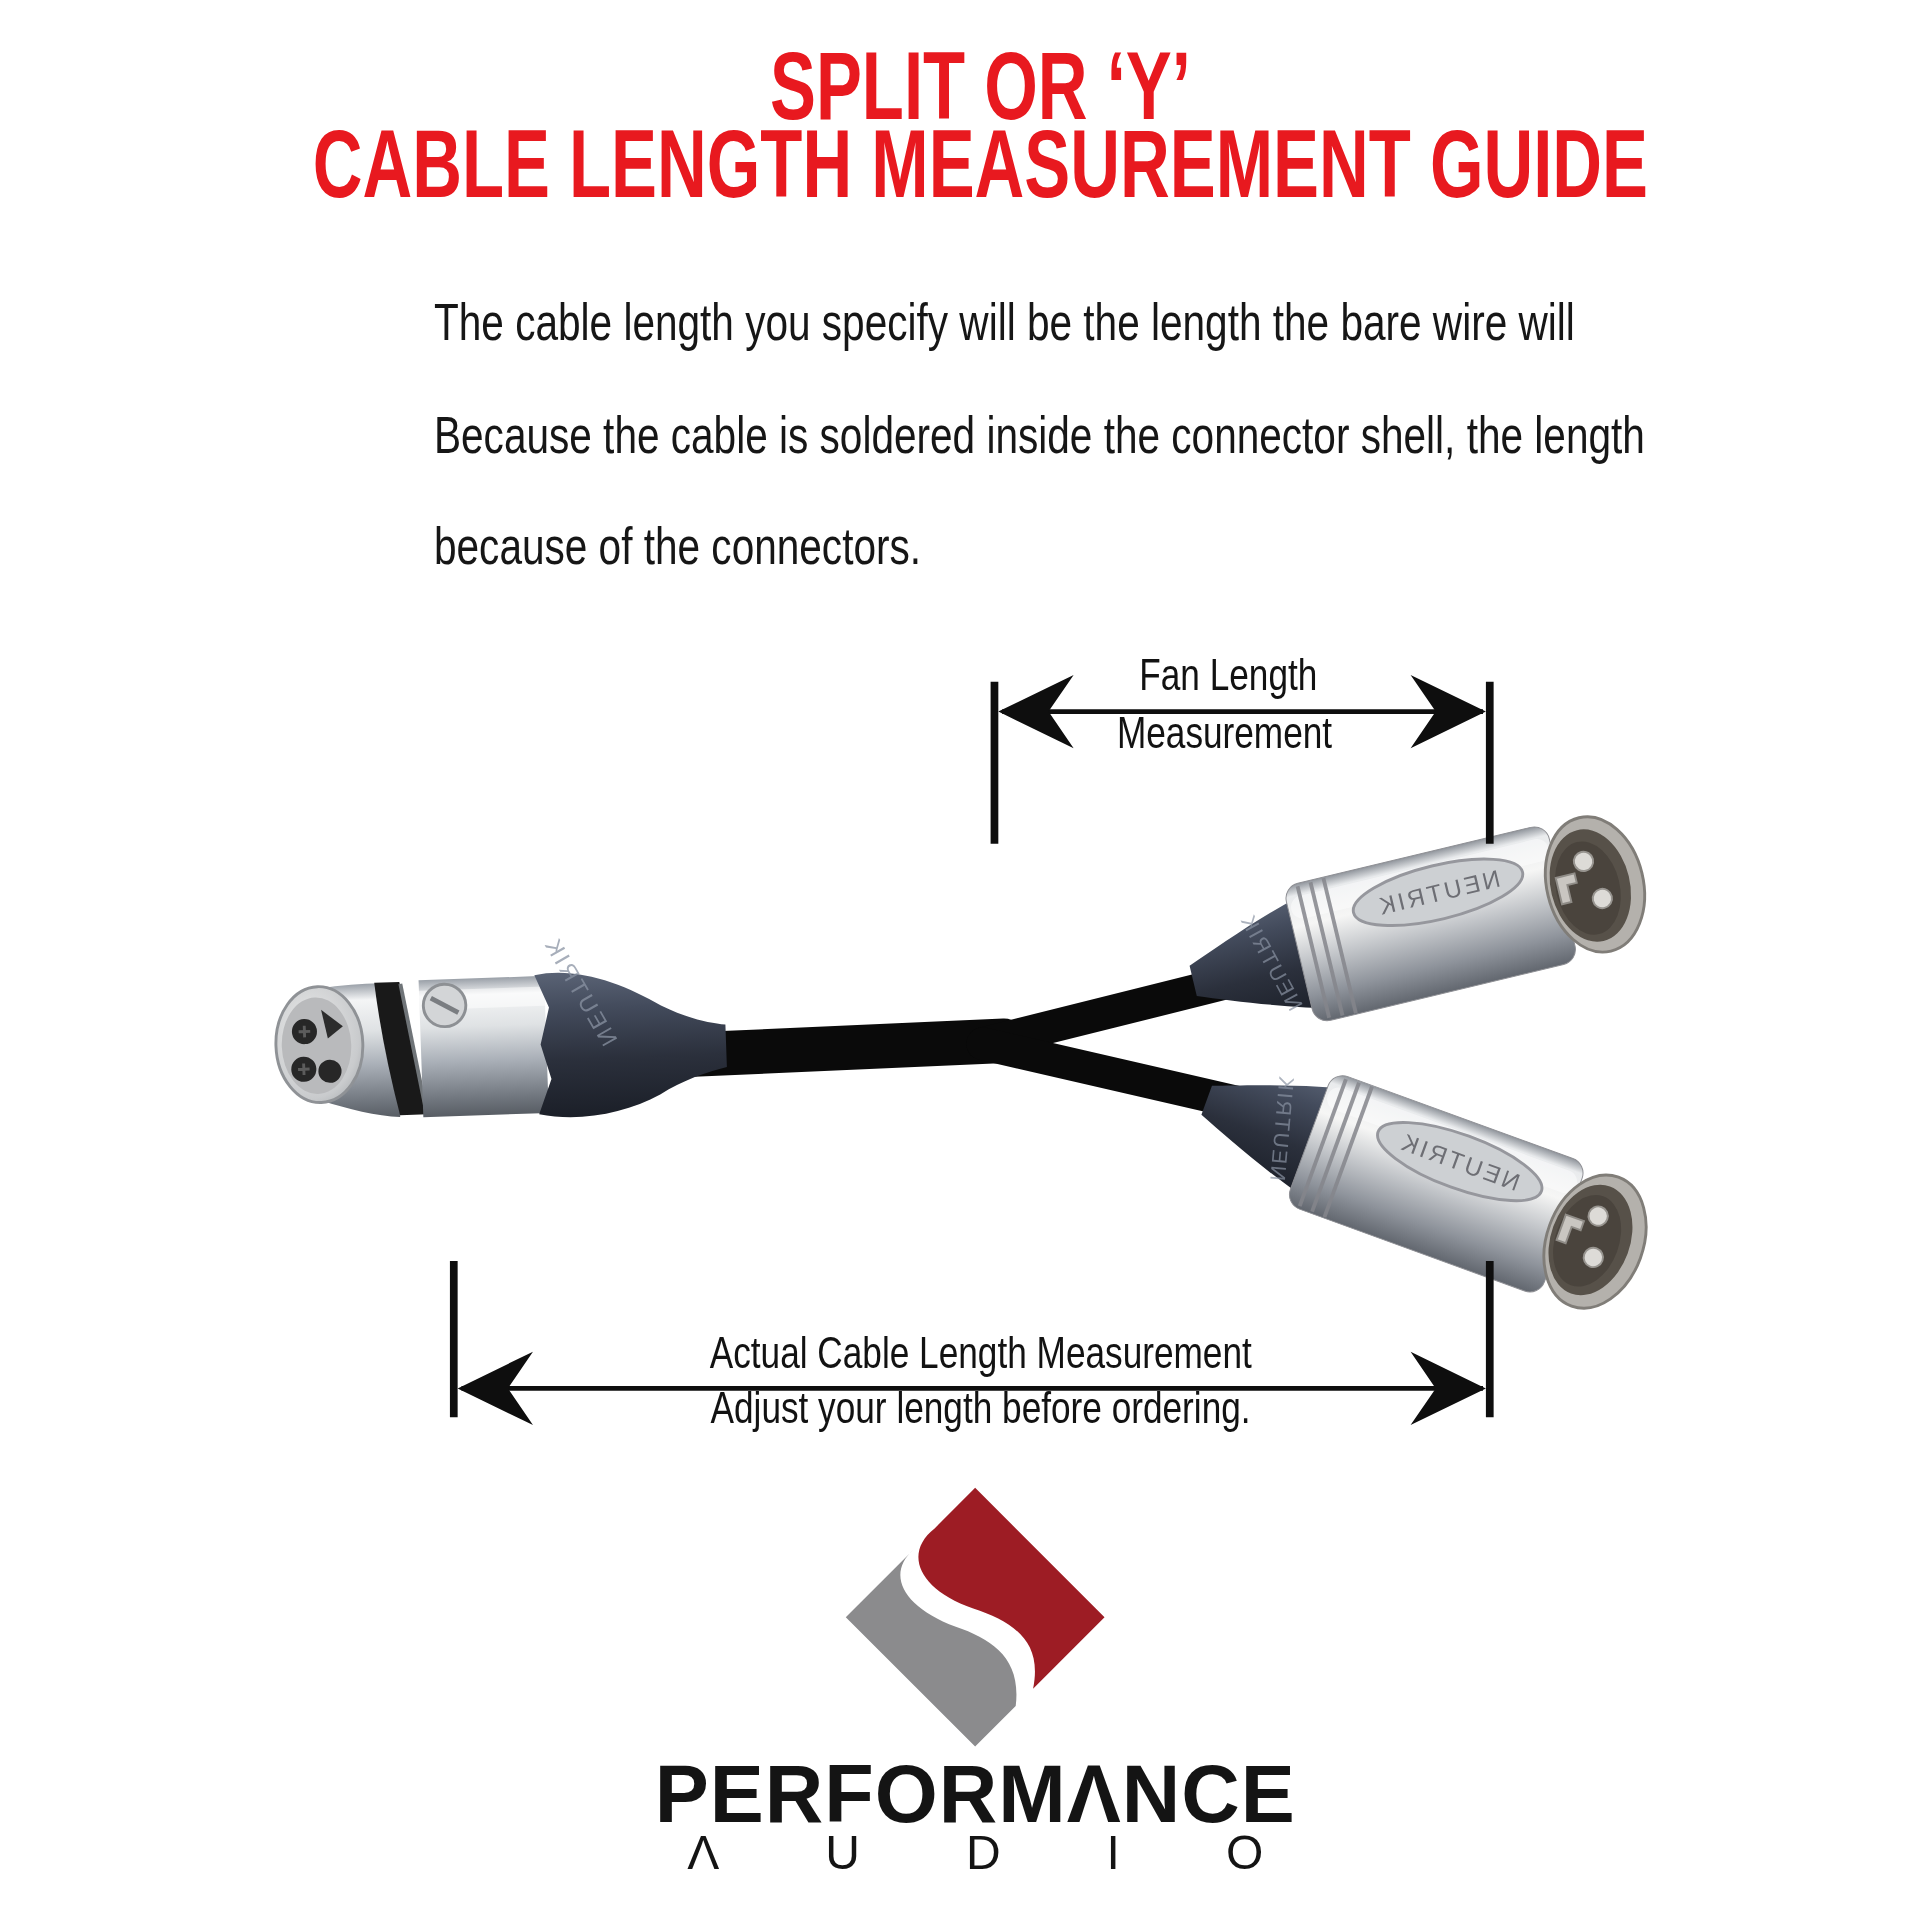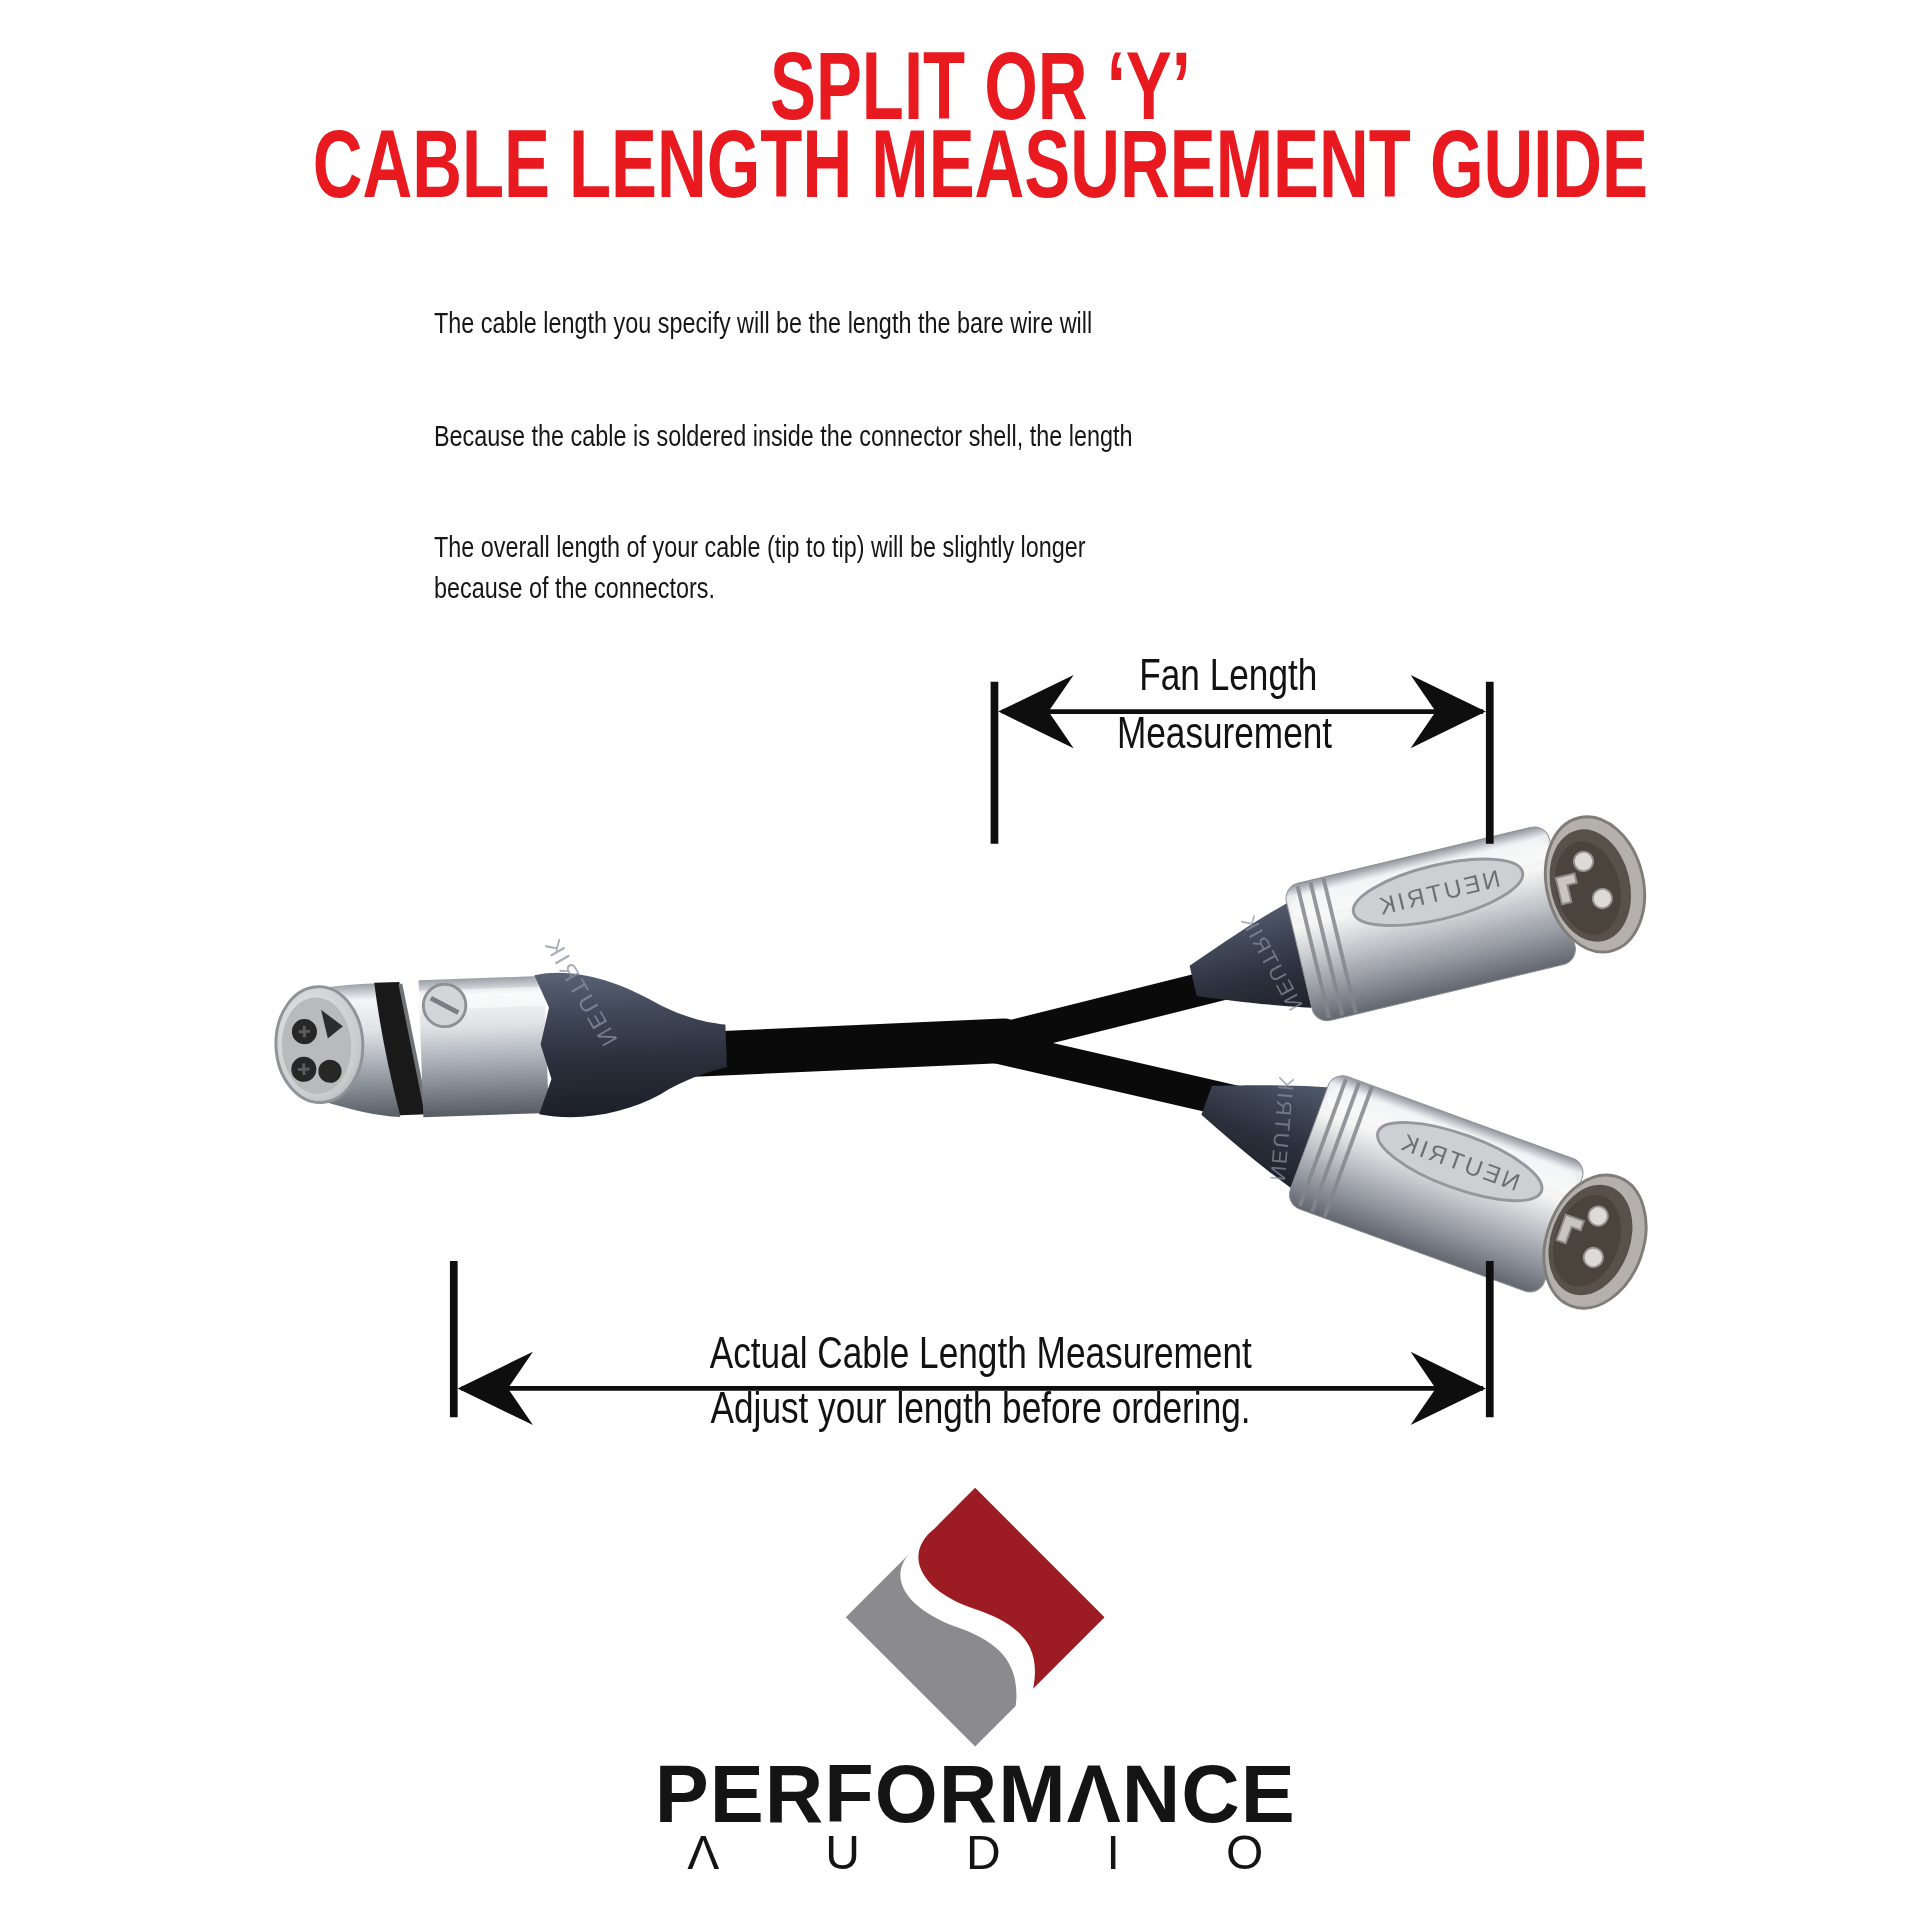--- a/index.html
+++ b/index.html
@@ -8,21 +8,21 @@
     font-family:"Liberation Sans", sans-serif;overflow:hidden;
   }
   .abs{position:absolute;}
   .centerband{position:absolute;width:1931px;text-align:center;}
   .cond{display:inline-block;transform:scaleX(0.78);transform-origin:center top;white-space:nowrap;}
   .cond-left{display:inline-block;transform:scaleX(0.78);transform-origin:left top;white-space:nowrap;}
   
   .title-line{font-weight:bold;font-size:97px;line-height:77px;color:#e8191f;letter-spacing:0px;}
   .title-line .cond{transform:scaleX(0.71);}
   
-  .para{position:absolute;left:434px;color:#161616;font-size:30px;line-height:41px;}
+  .para{position:absolute;left:434px;color:#161616;font-size:52px;line-height:41px;}
   
   .mlabel{font-size:44px;line-height:44px;color:#121212;}
   .mlabel .cond{transform:scaleX(0.80);}
   
   .brand1{font-weight:bold;font-size:81px;line-height:81px;color:#141414;letter-spacing:1px;}
   .brand2{font-size:48px;line-height:48px;color:#141414;letter-spacing:106px;margin-right:-106px;}
   svg text{font-family:"Liberation Sans", sans-serif;}
 </style>
 </head>
 <body>
@@ -159,21 +159,20 @@
   <span class="cond">CABLE LENGTH MEASUREMENT GUIDE</span>
 </div>
 
 <div class="para" style="top:302px;">
   <div><span class="cond-left">The cable length you specify will be the length the bare wire will</span></div>
 </div>
 <div class="para" style="top:415px;">
   <div><span class="cond-left">Because the cable is soldered inside the connector shell, the length</span></div>
 </div>
 <div class="para" style="top:526px;">
-  <div><span class="cond-left">The overall length of your cable (tip to tip) will be slightly longer</span></div>
   <div><span class="cond-left">because of the connectors.</span></div>
 </div>
 
 <div class="centerband mlabel" style="left:263px;top:653px;">
   <span class="cond">Fan Length</span>
 </div>
 <div class="centerband mlabel" style="left:259px;top:711px;">
   <span class="cond">Measurement</span>
 </div>
 

